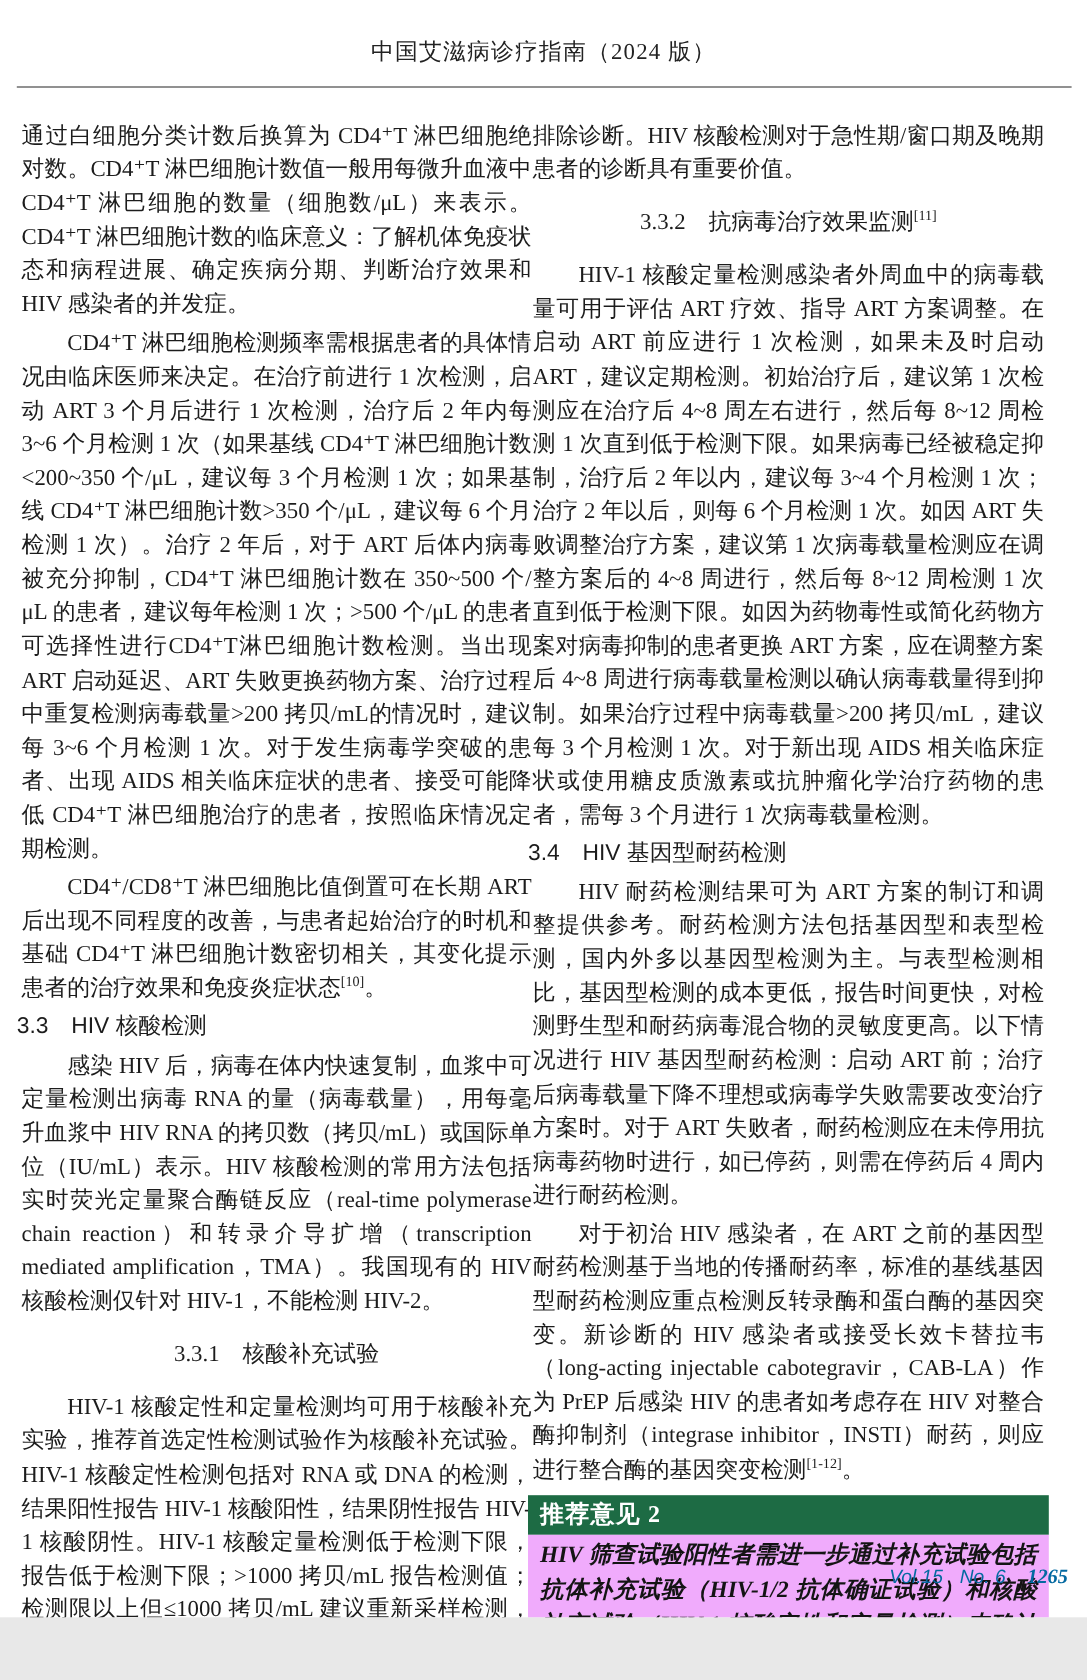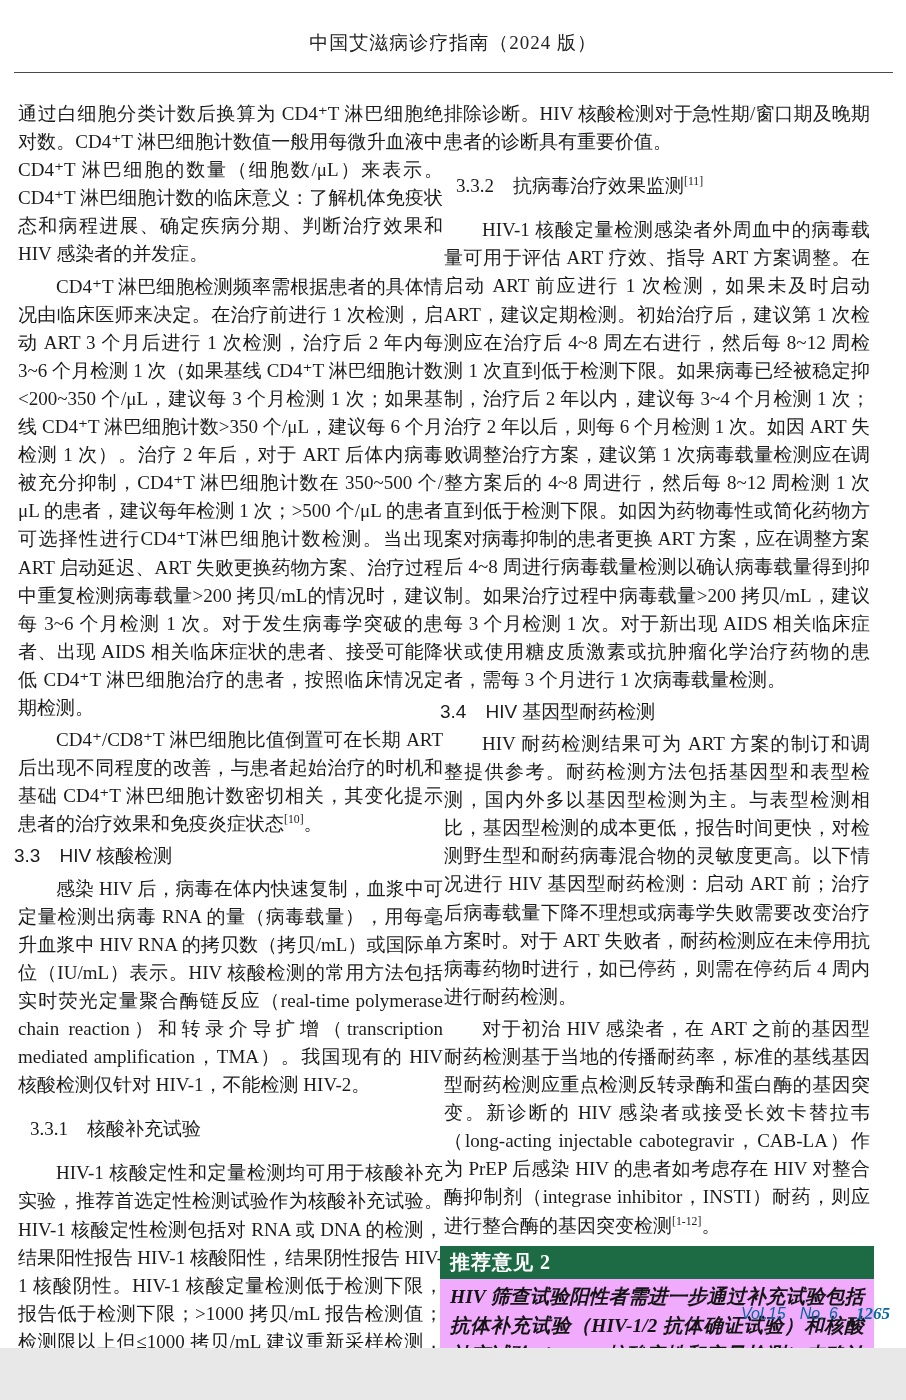--- a/index.html
+++ b/index.html
@@ -27,21 +27,21 @@
   }
   .col-left{left:14px;width:433px;}
   .col-right{left:440px;width:434px;}
   .blk-p{margin:4px;text-indent:2em;}
   .blk-p.noindent{text-indent:0;}
   .blk-h1{
     margin:0;font-weight:normal;
     font-family:"Liberation Sans","DejaVu Sans",sans-serif;
     font-size:19px;text-indent:0;text-align:left;
   }
-  .blk-h2{margin:16px;font-weight:normal;text-indent:0;text-align:left;}
+  .blk-h2{margin:16px;font-weight:normal;text-indent:0;text-align:center;}
   sup.ref{font-size:0.62em;line-height:0;vertical-align:super;}
   .rec-box{margin-top:6px;}
   .rec-box-title{
     height:33px;line-height:33px;
     padding:0 10px;
     font-weight:bold;font-size:20px;
     letter-spacing:1px;
   }
   .rec-box-body{
     padding:3px 10px 8px 10px;

